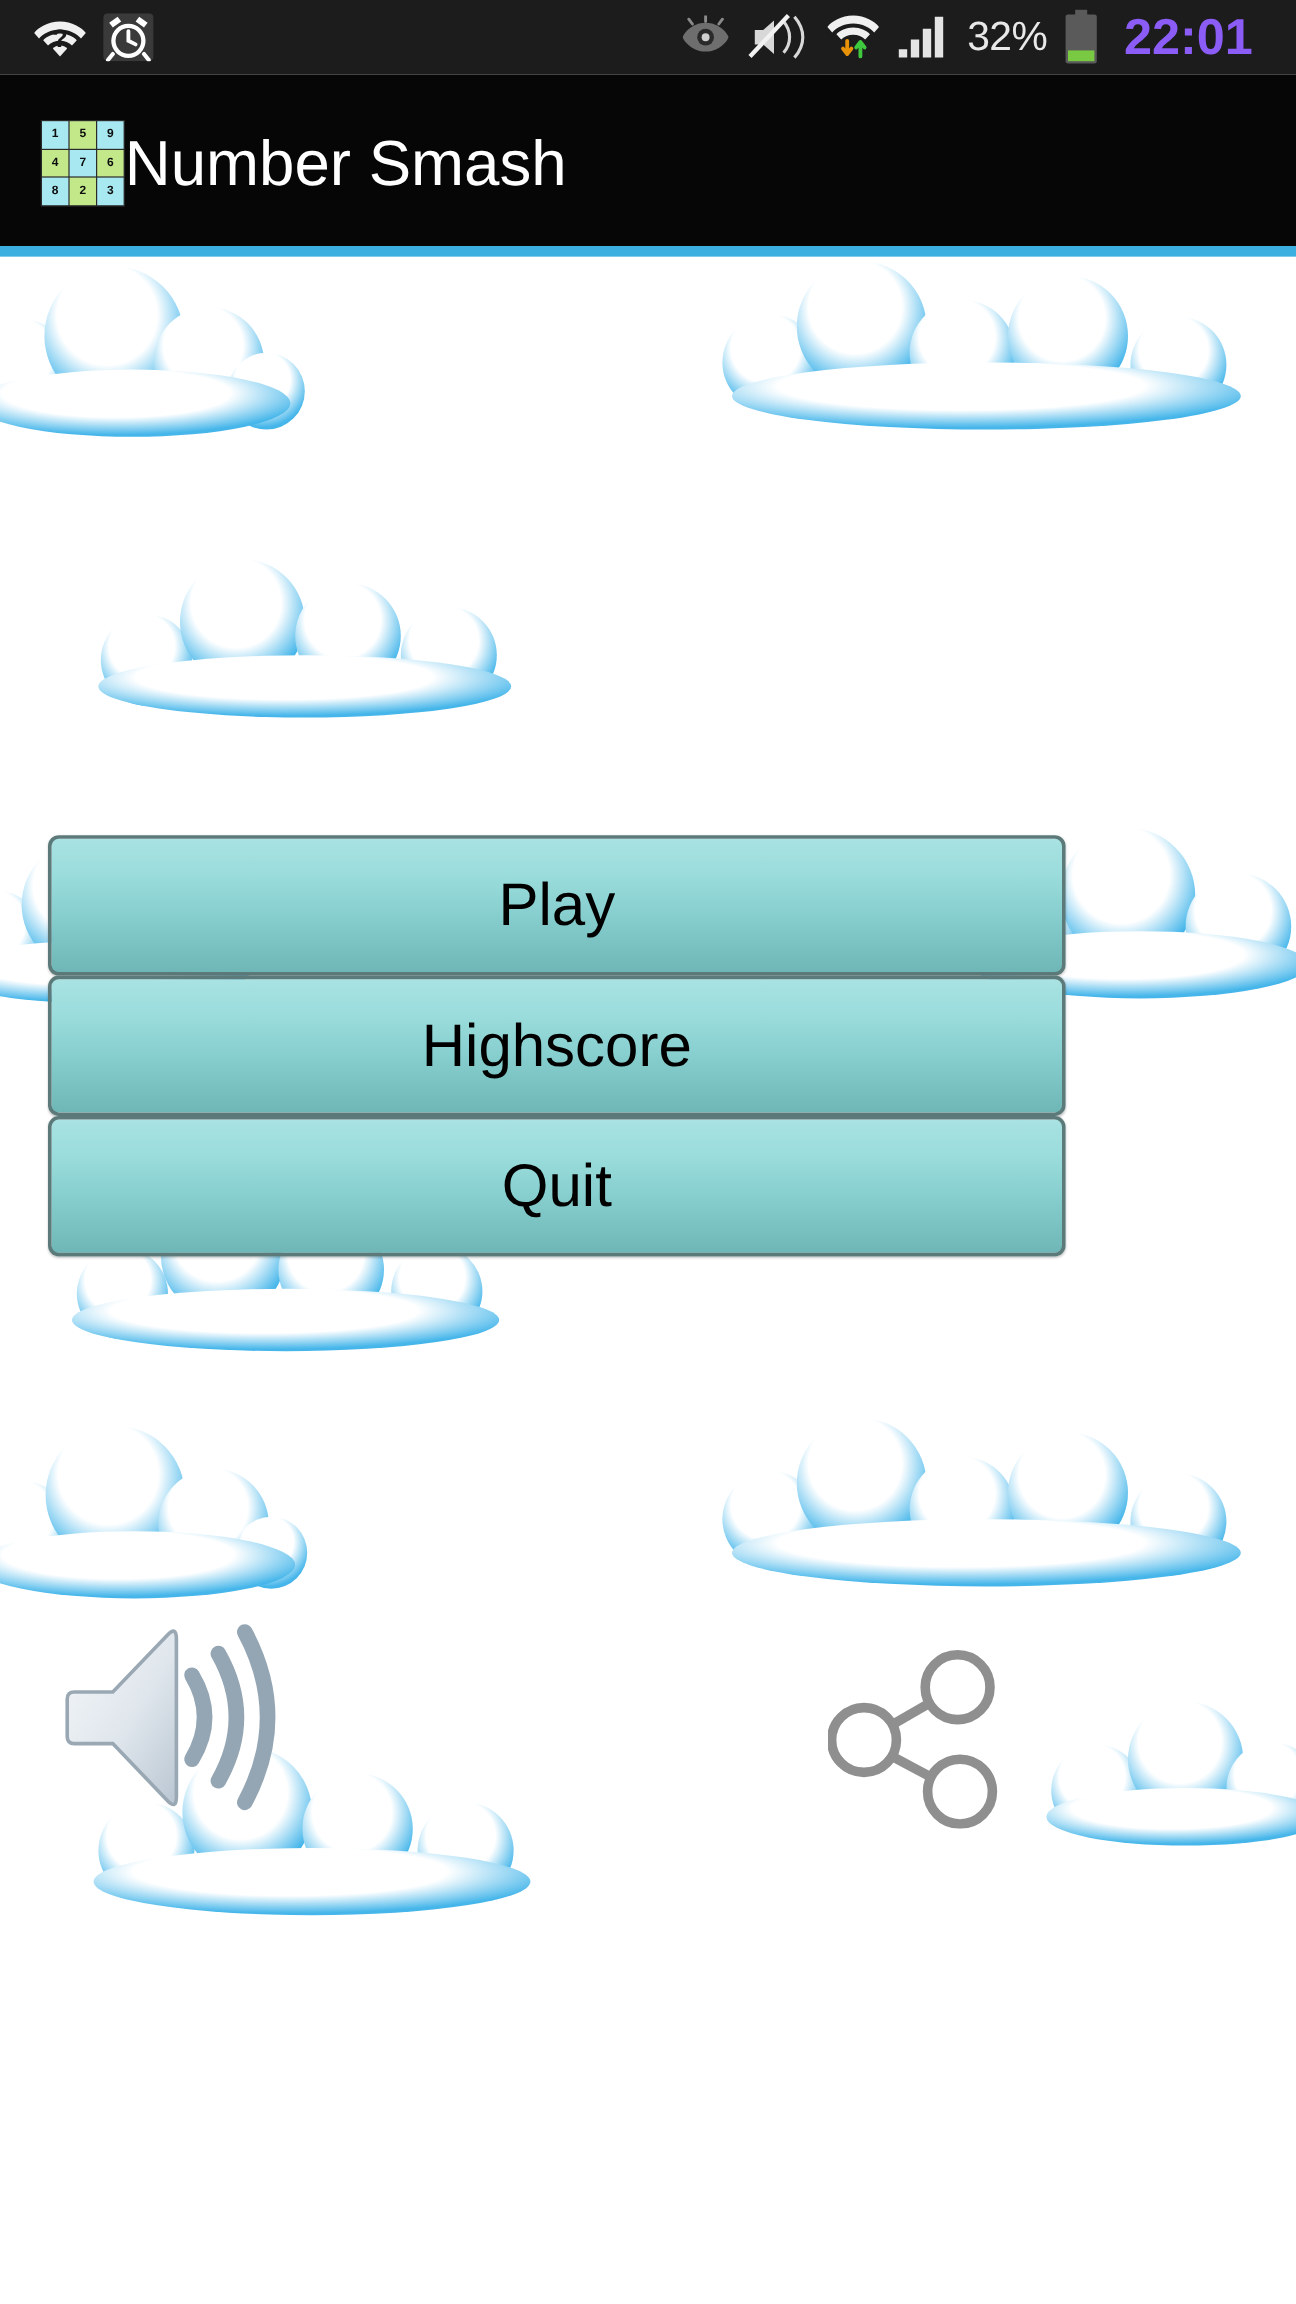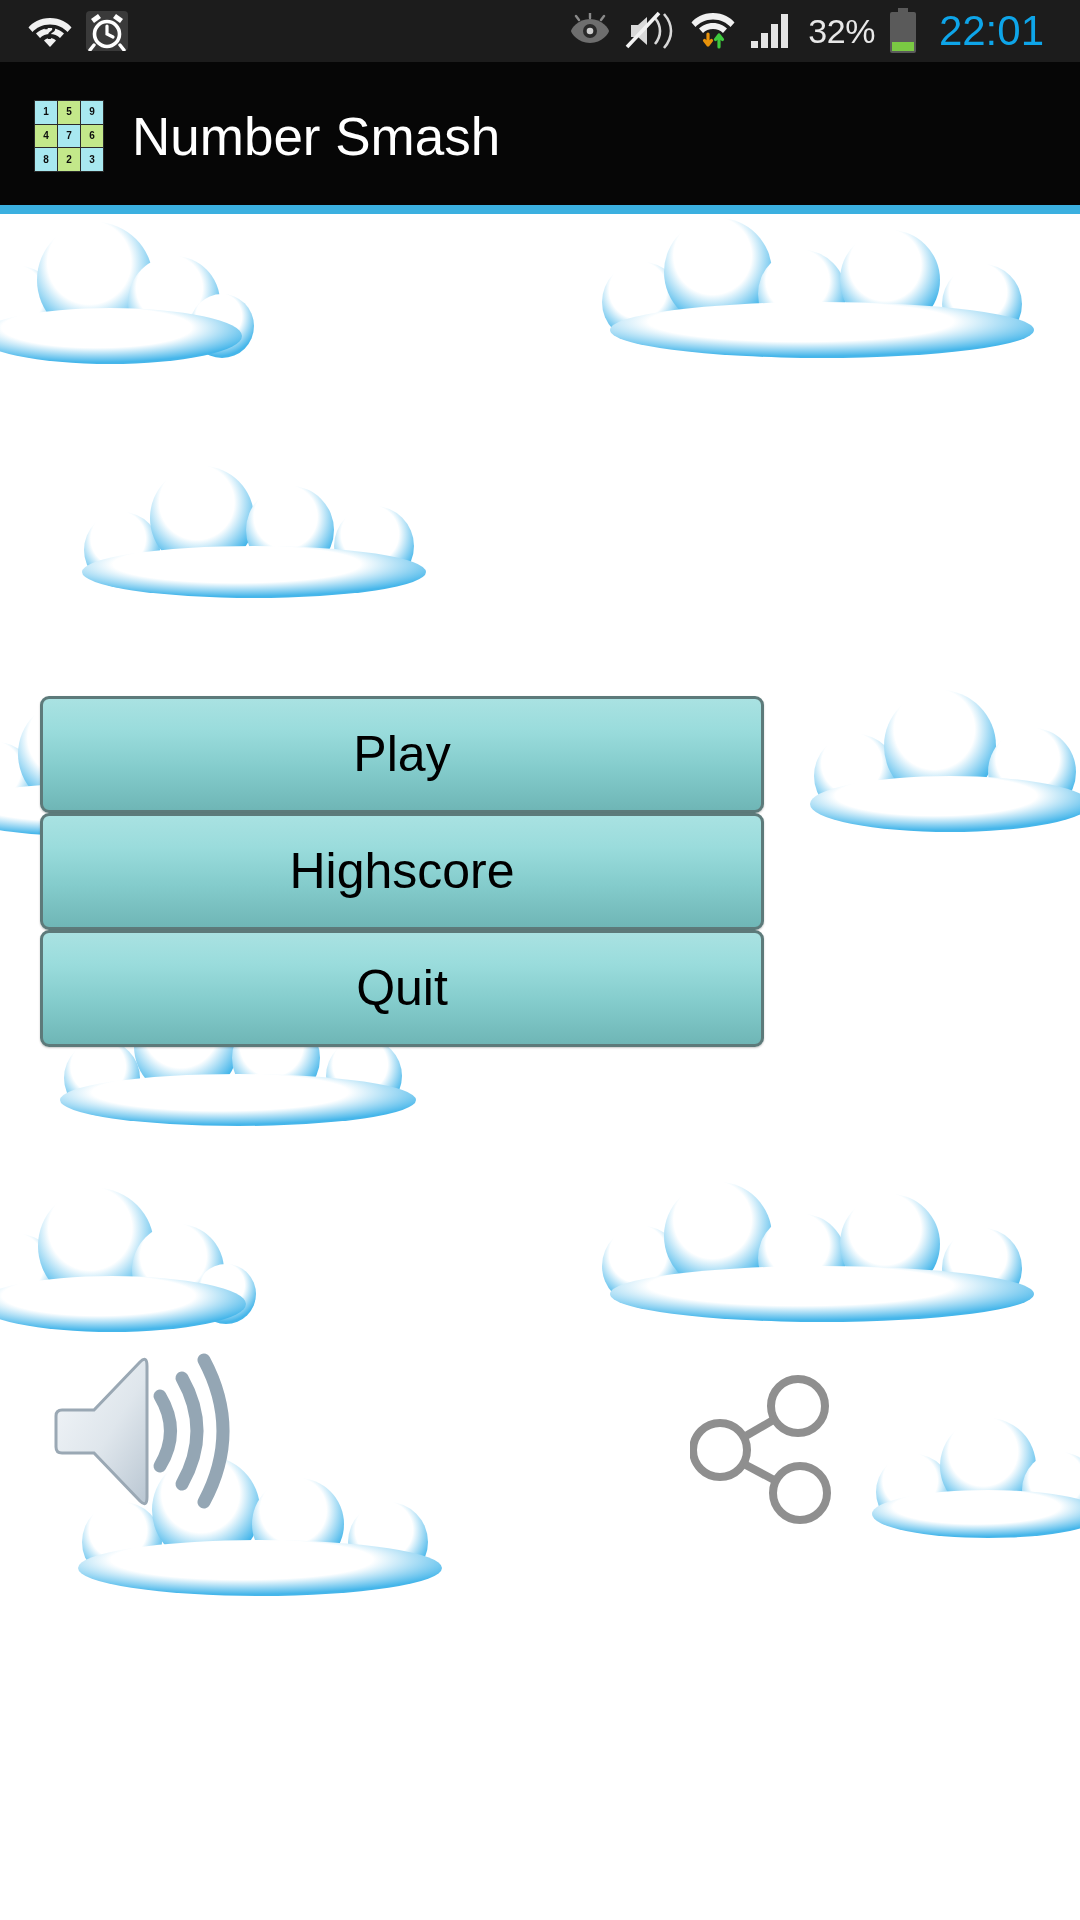--- a/index.html
+++ b/index.html
@@ -18,21 +18,21 @@
     display:flex; align-items:center;
   }
   .sb-left { display:flex; align-items:center; gap:14px; margin-left:28px; }
   .sb-right { display:flex; align-items:center; gap:13px; margin-left:auto; margin-right:36px; }
   .sb-ico { display:block; }
   .sb-pct {
     color:#e8e8e8; font-size:34px; font-weight:400; letter-spacing:-0.5px;
     font-family:"Liberation Sans", sans-serif;
   }
   .sb-time {
-    color:#0ea5e9; font-size:42px; font-weight:400; letter-spacing:0px;
+    color:#8b5cf6; font-size:42px; font-weight:700; letter-spacing:0px;
     margin-left:8px; font-family:"Liberation Sans", sans-serif;
   }
 
   
   .titlebar {
     position:absolute; top:62px; left:0; width:1080px; height:148px;
     background:#060606;
     display:flex; align-items:center;
   }
   .app-icon {
@@ -41,41 +41,41 @@
     gap:1px; background:#2a2a2a; border:1px solid #2a2a2a;
   }
   .app-icon .cell {
     display:flex; align-items:center; justify-content:center;
     font-size:10px; color:#0d0d0d; font-weight:600;
     font-family:"Liberation Sans", sans-serif; line-height:1;
   }
   .app-icon .cy { background:#a8e8f0; }
   .app-icon .gn { background:#c3e88a; }
   .app-title {
-    color:#ffffff; font-size:53px; font-weight:400; margin-left:28px;
+    color:#ffffff; font-size:53px; font-weight:400; 
     letter-spacing:0px; font-family:"Liberation Sans", sans-serif;text-align:center;
   }
   .accent-line {
     position:absolute; top:205px; left:0; width:1080px; height:9px;
     background:#3bb0e0;
   }
 
   
   .content {
     position:absolute; top:214px; left:0; width:1080px; height:1706px;
     background:#ffffff; overflow:hidden;
   }
   .cloud { position:absolute; }
 
   
   .menu {
     position:absolute; left:40px; top:482px; width:806px; z-index:20;
   }
   .btn {
-    display:block; width:724px; height:117px;
+    display:block; width:848px; height:117px;
     border:3px solid #5d7a7a;
     border-radius:9px;
     background:linear-gradient(to bottom,#a9e2e2 0%, #9adcdc 28%, #84cccc 62%, #6fb6b6 100%);
     color:#000000;
     font-size:50px; font-weight:400;
     font-family:"Liberation Sans", sans-serif;
     text-align:center; line-height:111px;
     cursor:pointer;
     box-shadow:0 1px 2px rgba(0,0,0,0.22);
   }

